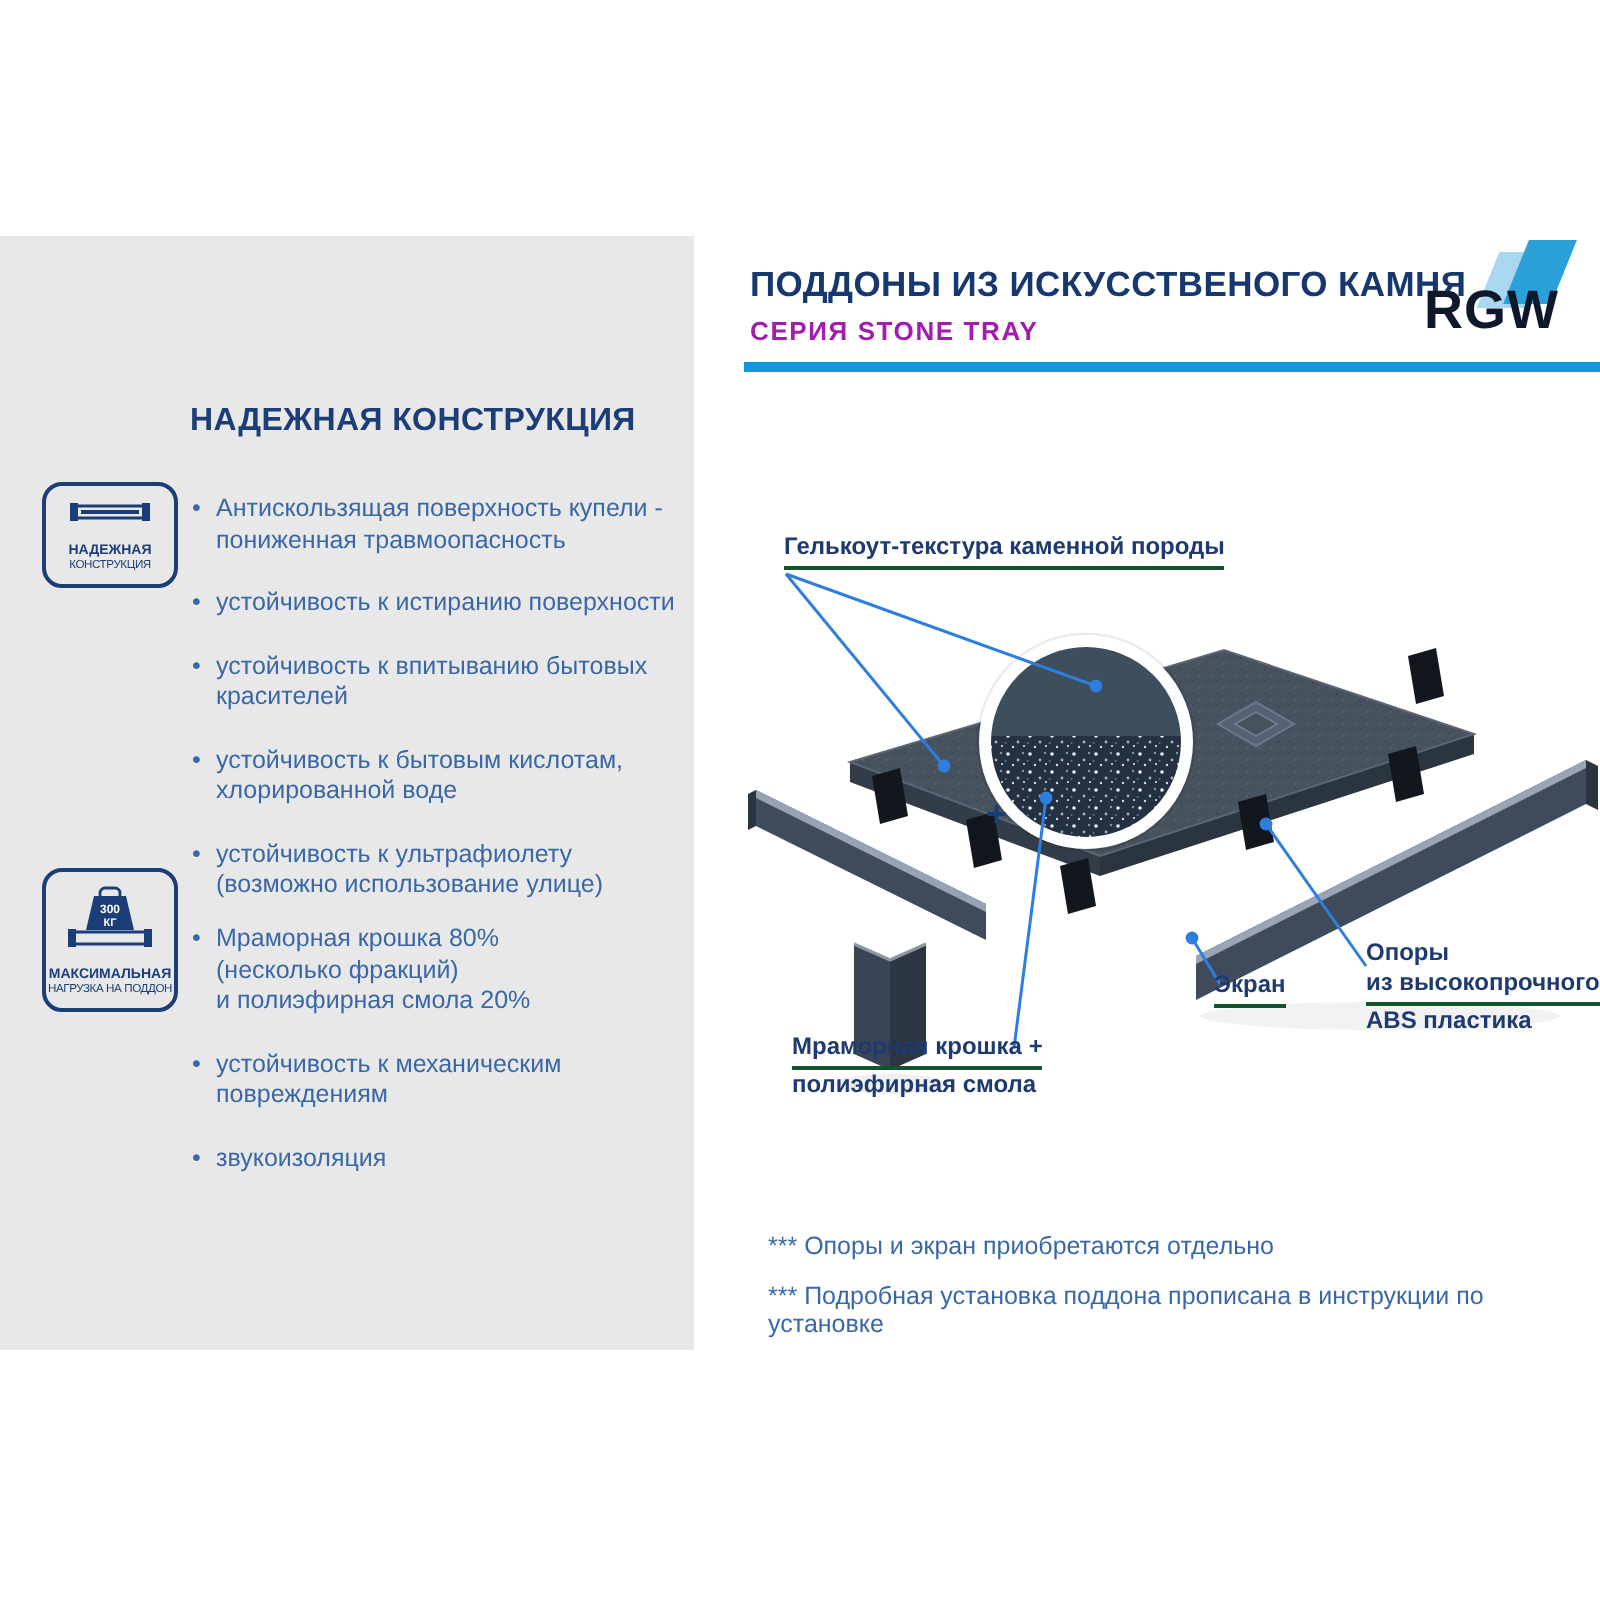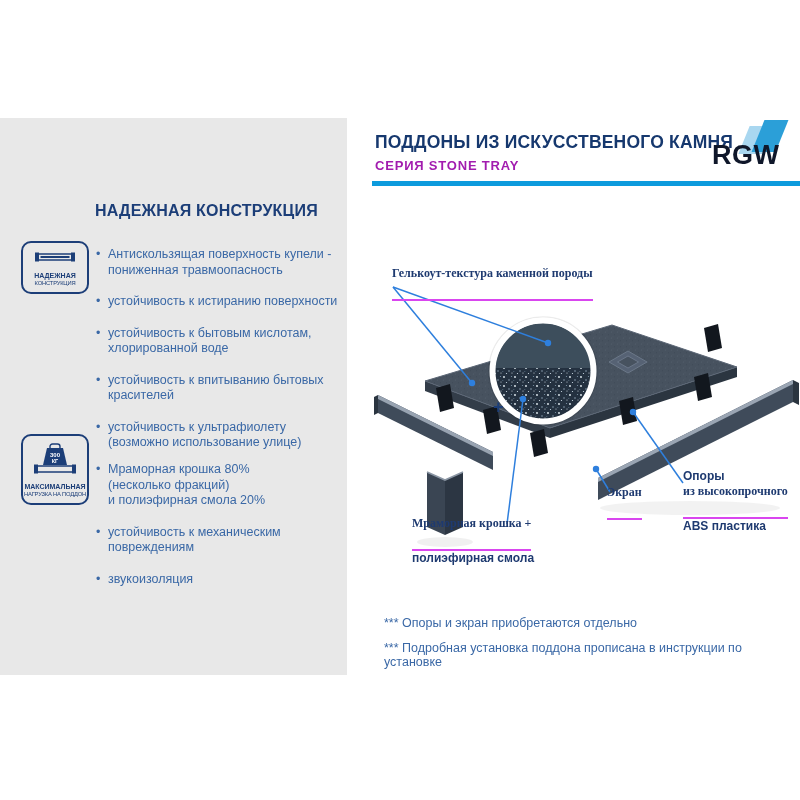--- a/index.html
+++ b/index.html
@@ -33,23 +33,23 @@
   .header-rule{position:absolute;left:372px;top:181px;width:428px;height:5px;background:#0d9bdd;}
   .logo{position:absolute;left:708px;top:116px;width:92px;height:62px;}
   .logo-shape{position:absolute;}
   .logo-shape.light{left:36px;top:10px;width:24px;height:28px;background:#a9d7f0;transform:skewX(-22deg);}
   .logo-shape.mid{left:50px;top:4px;width:24px;height:32px;background:#2b9fd8;transform:skewX(-22deg);}
   .logo-text{position:absolute;left:4px;top:24px;font-size:27px;font-weight:bold;color:#0f172a;
     letter-spacing:.5px;}
   
   .diagram-svg{position:absolute;left:370px;top:240px;width:430px;height:350px;}
   .callout{position:absolute;font-size:12px;font-weight:bold;color:#1e3a70;line-height:15px;}
-  .callout .u{display:inline-block;border-bottom:2px solid #d946ef;padding-bottom:18px;font-family:Liberation Serif, serif;}
+  .callout .u{display:inline-block;border-bottom:2px solid #14532d;padding-bottom:2px;}
   #callout-gelcoat{left:392px;top:266px;}
-  #callout-marble{left:412px;top:516px;}
+  #callout-marble{left:396px;top:516px;}
   #callout-screen{left:607px;top:485px;}
   #callout-supports{left:683px;top:469px;}
   .plus-sign{position:absolute;left:493px;top:397px;font-size:18px;font-weight:bold;color:#1c3e78;}
   
   .footnote{position:absolute;left:384px;font-size:12.5px;color:#3a68a6;}
   #footnote-1{top:616px;}
   #footnote-2{top:641px;}
 </style>
 </head>
 <body>
@@ -79,24 +79,24 @@
   </svg>
   <div class="badge-title">МАКСИМАЛЬНАЯ</div>
   <div class="badge-sub">НАГРУЗКА НА ПОДДОН</div>
 </div>
 
 <div class="features-heading">НАДЕЖНАЯ КОНСТРУКЦИЯ</div>
 <ul class="features" id="feature-group-1">
     <li><span>Антискользящая поверхность купели -
 пониженная травмоопасность</span></li>
     <li><span>устойчивость к истиранию поверхности</span></li>
+    <li><span>устойчивость к впитыванию бытовых
+красителей</span></li>
     <li><span>устойчивость к бытовым кислотам,
 хлорированной воде</span></li>
-    <li><span>устойчивость к впитыванию бытовых
-красителей</span></li>
     <li><span>устойчивость к ультрафиолету
 (возможно использование улице)</span></li>
   </ul>
 <ul class="features" id="feature-group-2">
     <li><span>Мраморная крошка 80%
 (несколько фракций)
 и полиэфирная смола 20%</span></li>
     <li><span>устойчивость к механическим
 повреждениям</span></li>
     <li><span>звукоизоляция</span></li>

